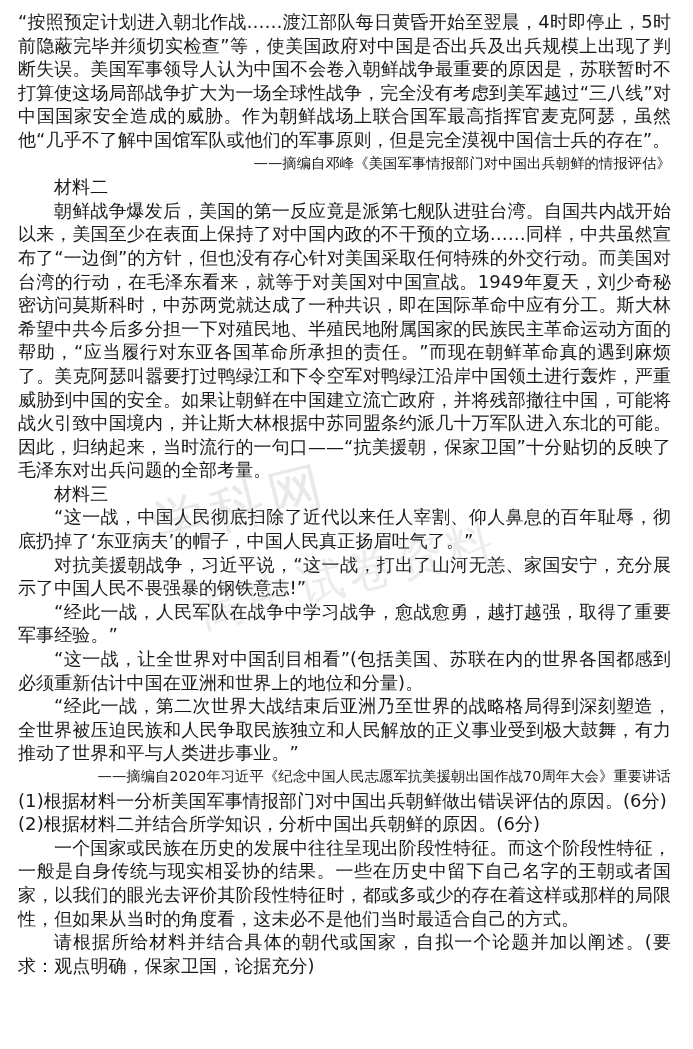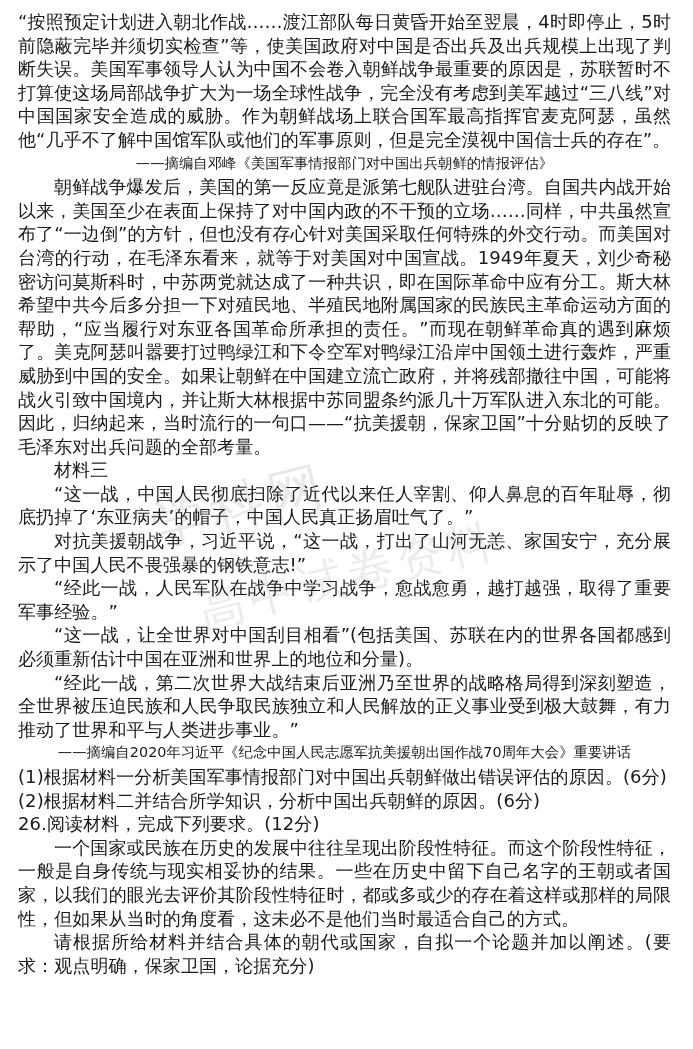--- a/index.html
+++ b/index.html
@@ -49,43 +49,43 @@
   }
   p {
     margin: 0;
     font-size: 18px;
     line-height: 23.6px;
     text-align: justify;
     text-justify: inter-ideograph;
     letter-spacing: 0.1px;
   }
   .indent2 { text-indent: 2em; }
-  .src { text-align: center; font-size: 14.3px; line-height: 23.6px; }
+  .src { text-align: right; font-size: 14.3px; line-height: 23.6px; }
   .heading { text-indent: 2em; }
   .nosp { text-indent: 0; }
 </style>
 </head>
 <body>
 
 <div class="page">
 
   <div class="watermark">学科网</div>
   <div class="watermark2">高中试卷资料</div>
 
   <div id="body-container">
       <p class="nosp">“按照预定计划进入朝北作战……渡江部队每日黄昏开始至翌晨，4时即停止，5时前隐蔽完毕并须切实检查”等，使美国政府对中国是否出兵及出兵规模上出现了判断失误。美国军事领导人认为中国不会卷入朝鲜战争最重要的原因是，苏联暂时不打算使这场局部战争扩大为一场全球性战争，完全没有考虑到美军越过“三八线”对中国国家安全造成的威胁。作为朝鲜战场上联合国军最高指挥官麦克阿瑟，虽然他“几乎不了解中国馆军队或他们的军事原则，但是完全漠视中国信士兵的存在”。</p>
       <p class="src">——摘编自邓峰《美国军事情报部门对中国出兵朝鲜的情报评估》</p>
+      <p class="heading">材料二</p>
       <p class="indent2">朝鲜战争爆发后，美国的第一反应竟是派第七舰队进驻台湾。自国共内战开始以来，美国至少在表面上保持了对中国内政的不干预的立场……同样，中共虽然宣布了“一边倒”的方针，但也没有存心针对美国采取任何特殊的外交行动。而美国对台湾的行动，在毛泽东看来，就等于对美国对中国宣战。1949年夏天，刘少奇秘密访问莫斯科时，中苏两党就达成了一种共识，即在国际革命中应有分工。斯大林希望中共今后多分担一下对殖民地、半殖民地附属国家的民族民主革命运动方面的帮助，“应当履行对东亚各国革命所承担的责任。”而现在朝鲜革命真的遇到麻烦了。美克阿瑟叫嚣要打过鸭绿江和下令空军对鸭绿江沿岸中国领土进行轰炸，严重威胁到中国的安全。如果让朝鲜在中国建立流亡政府，并将残部撤往中国，可能将战火引致中国境内，并让斯大林根据中苏同盟条约派几十万军队进入东北的可能。因此，归纳起来，当时流行的一句口——“抗美援朝，保家卫国”十分贴切的反映了毛泽东对出兵问题的全部考量。</p>
       <p class="heading">材料三</p>
       <p class="indent2">“这一战，中国人民彻底扫除了近代以来任人宰割、仰人鼻息的百年耻辱，彻底扔掉了‘东亚病夫’的帽子，中国人民真正扬眉吐气了。”</p>
       <p class="indent2">对抗美援朝战争，习近平说，“这一战，打出了山河无恙、家国安宁，充分展示了中国人民不畏强暴的钢铁意志!”</p>
       <p class="indent2">“经此一战，人民军队在战争中学习战争，愈战愈勇，越打越强，取得了重要军事经验。”</p>
       <p class="indent2">“这一战，让全世界对中国刮目相看”(包括美国、苏联在内的世界各国都感到必须重新估计中国在亚洲和世界上的地位和分量)。</p>
       <p class="indent2">“经此一战，第二次世界大战结束后亚洲乃至世界的战略格局得到深刻塑造，全世界被压迫民族和人民争取民族独立和人民解放的正义事业受到极大鼓舞，有力推动了世界和平与人类进步事业。”</p>
       <p class="src">——摘编自2020年习近平《纪念中国人民志愿军抗美援朝出国作战70周年大会》重要讲话</p>
       <p class="nosp">(1)根据材料一分析美国军事情报部门对中国出兵朝鲜做出错误评估的原因。(6分)</p>
       <p class="nosp">(2)根据材料二并结合所学知识，分析中国出兵朝鲜的原因。(6分)</p>
-      <p class="nosp">26.阅读材料，完成下列要求。(12分)</p>
       <p class="indent2">一个国家或民族在历史的发展中往往呈现出阶段性特征。而这个阶段性特征，一般是自身传统与现实相妥协的结果。一些在历史中留下自己名字的王朝或者国家，以我们的眼光去评价其阶段性特征时，都或多或少的存在着这样或那样的局限性，但如果从当时的角度看，这未必不是他们当时最适合自己的方式。</p>
       <p class="indent2">请根据所给材料并结合具体的朝代或国家，自拟一个论题并加以阐述。(要求：观点明确，保家卫国，论据充分)</p>
     </div>
 
 </div>
 
 </body></html>

